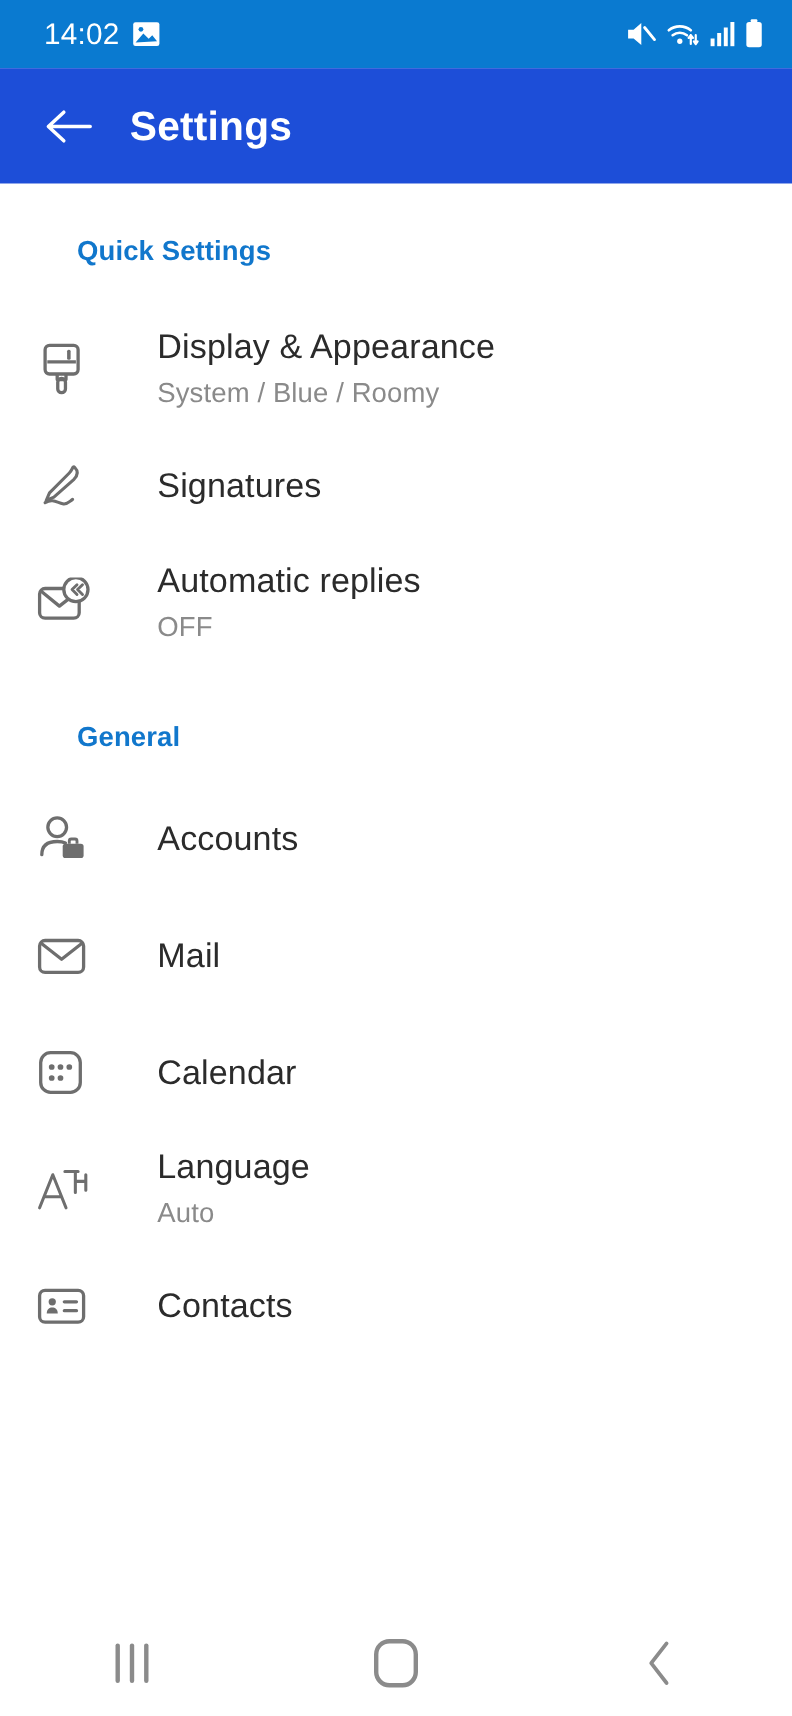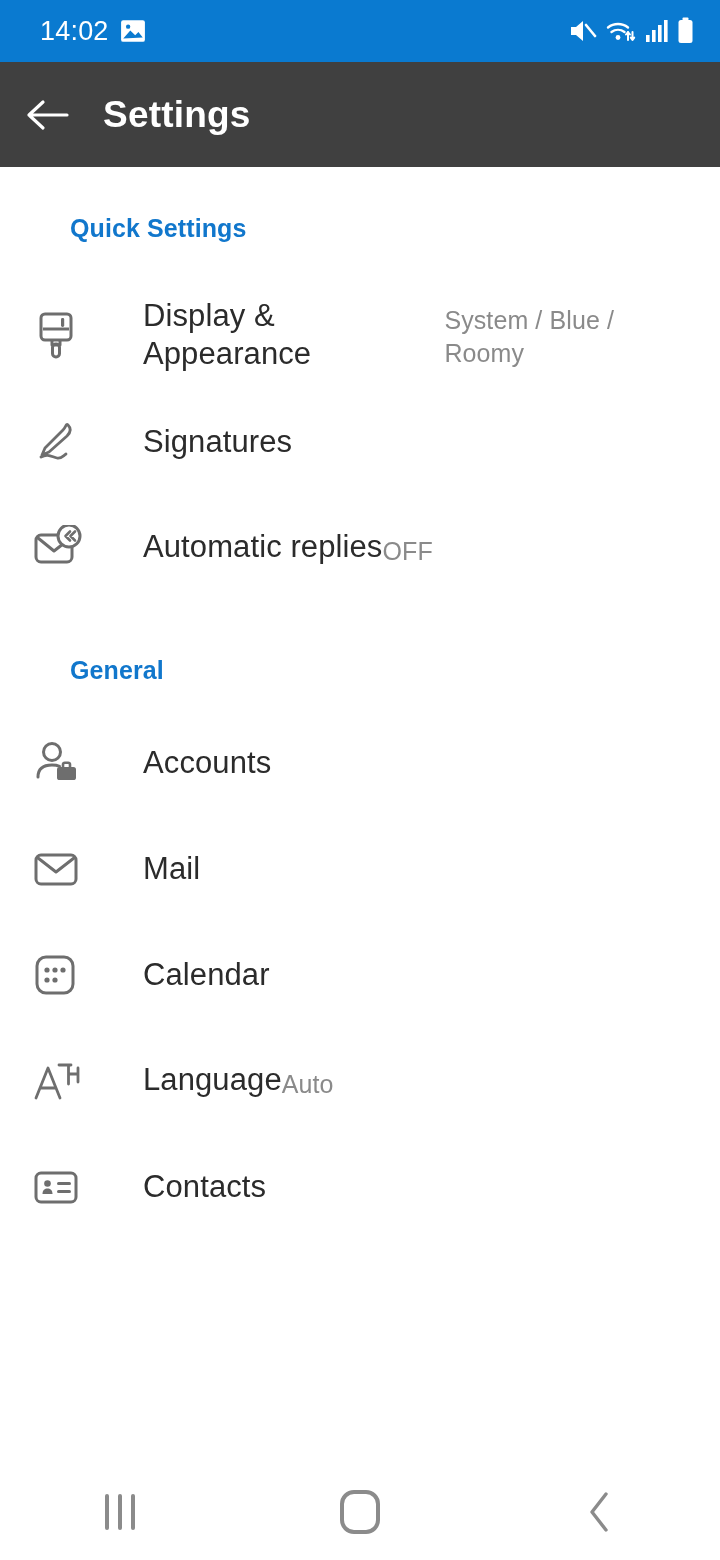--- a/index.html
+++ b/index.html
@@ -17,22 +17,22 @@
     display:flex; align-items:center; justify-content:space-between;
     padding:0 26px 0 40px;
   }
   .sb-left{ display:flex; align-items:center; gap:11px; }
   .sb-time{ font-size:27px; font-weight:400; letter-spacing:.2px; line-height:1; }
   .sb-right{ display:flex; align-items:center; gap:8px; }
   .sb-ic{ display:block; }
 
   
   .appbar{
-    height:105px; background:#404040; display:flex; align-items:center;
-    padding-left:21px; gap:30px;
+    height:105px; background:#1d4ed8; display:flex; align-items:center;
+    padding-left:36px; gap:30px;
   }
   .back-btn{ width:52px; height:52px; display:flex; align-items:center; justify-content:center; cursor:pointer; }
   .appbar-title{
     color:#ffffff; font-size:37px; font-weight:700; letter-spacing:.2px;
   }
 
   
   .content{ background:#ffffff; padding-top:0; }
 
   .section-header{
@@ -46,21 +46,21 @@
 
   .row{
     display:flex; align-items:center;
     min-height:112px; padding-left:32px; padding-right:24px;
     cursor:pointer;
   }
   .row-icon{
     width:72px; min-width:72px; height:60px;
     display:flex; align-items:center; justify-content:flex-start;
   }
-  .row-text{ display:flex; flex-direction:row; justify-content:center; margin-left:39px; }
+  .row-text{ display:flex; flex-direction:column; justify-content:center; margin-left:39px; }
   .row-title{
     font-size:31px; color:#2b2b2b; font-weight:400; line-height:1.22; letter-spacing:.1px;
   }
   .row-sub{
     font-size:25px; color:#8a8a8a; font-weight:400; line-height:1.3;
     margin-top:7px; letter-spacing:.1px;
   }
 
   
   #row-display{ margin-top:36px; }

